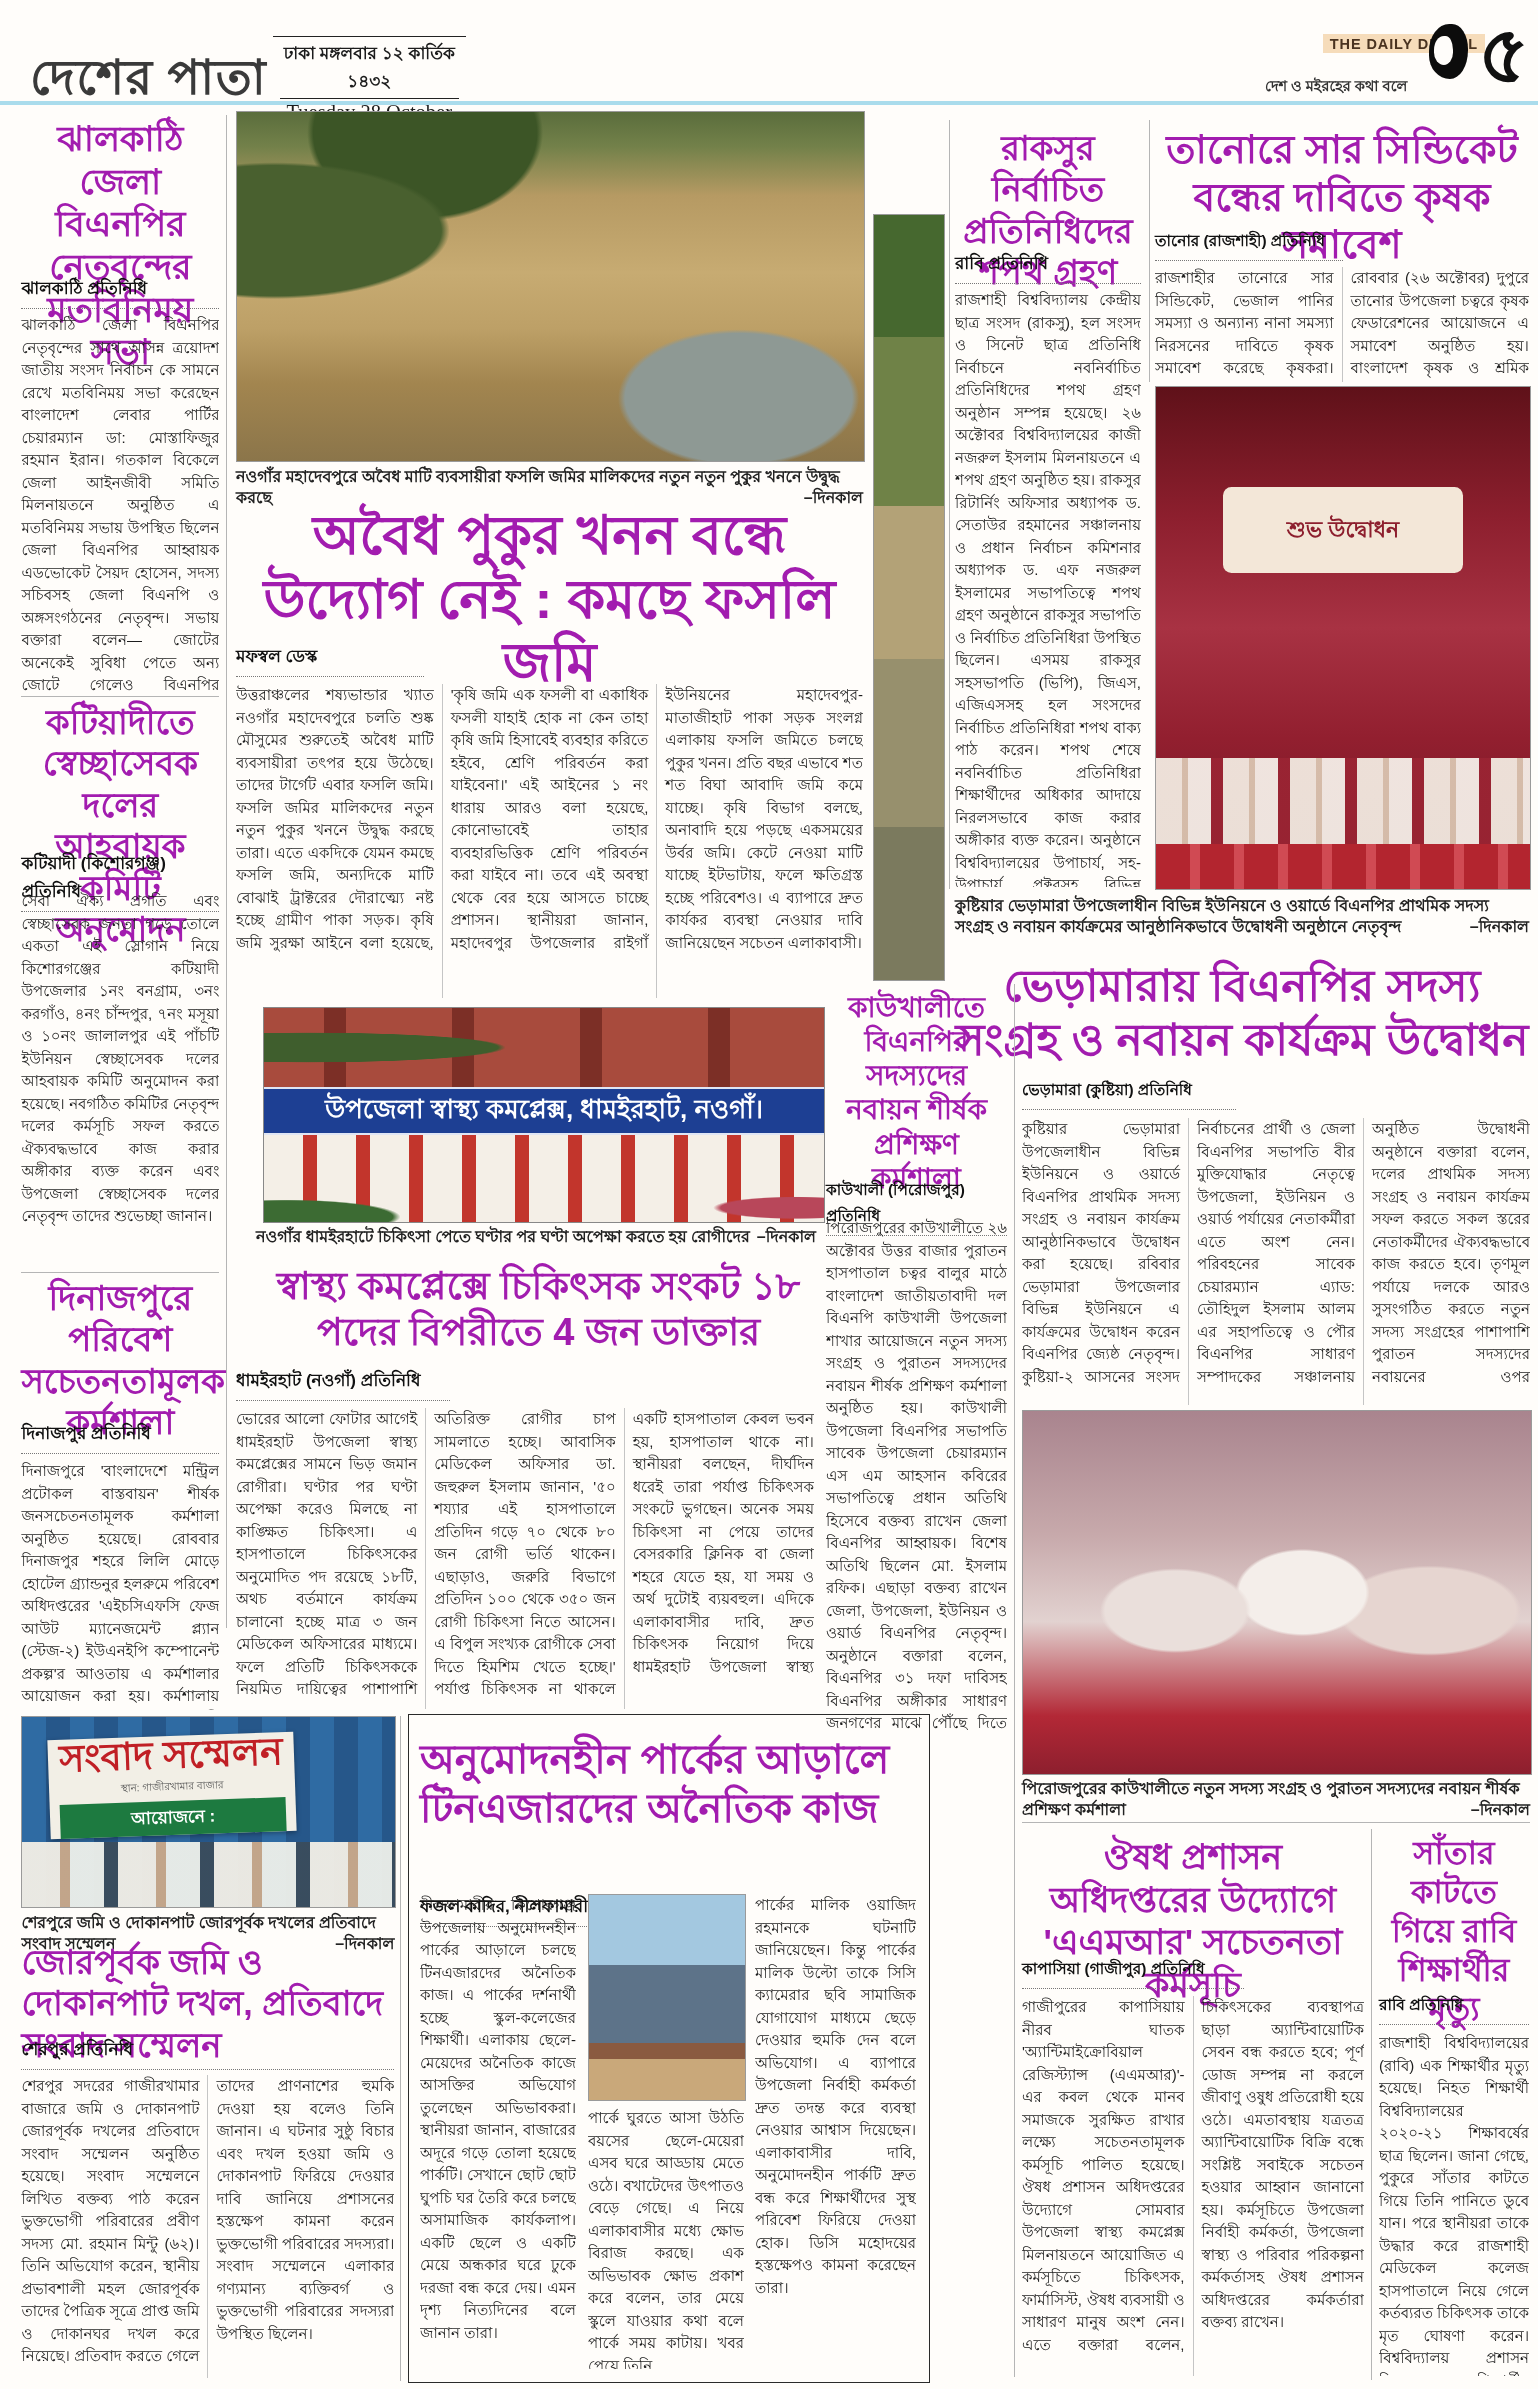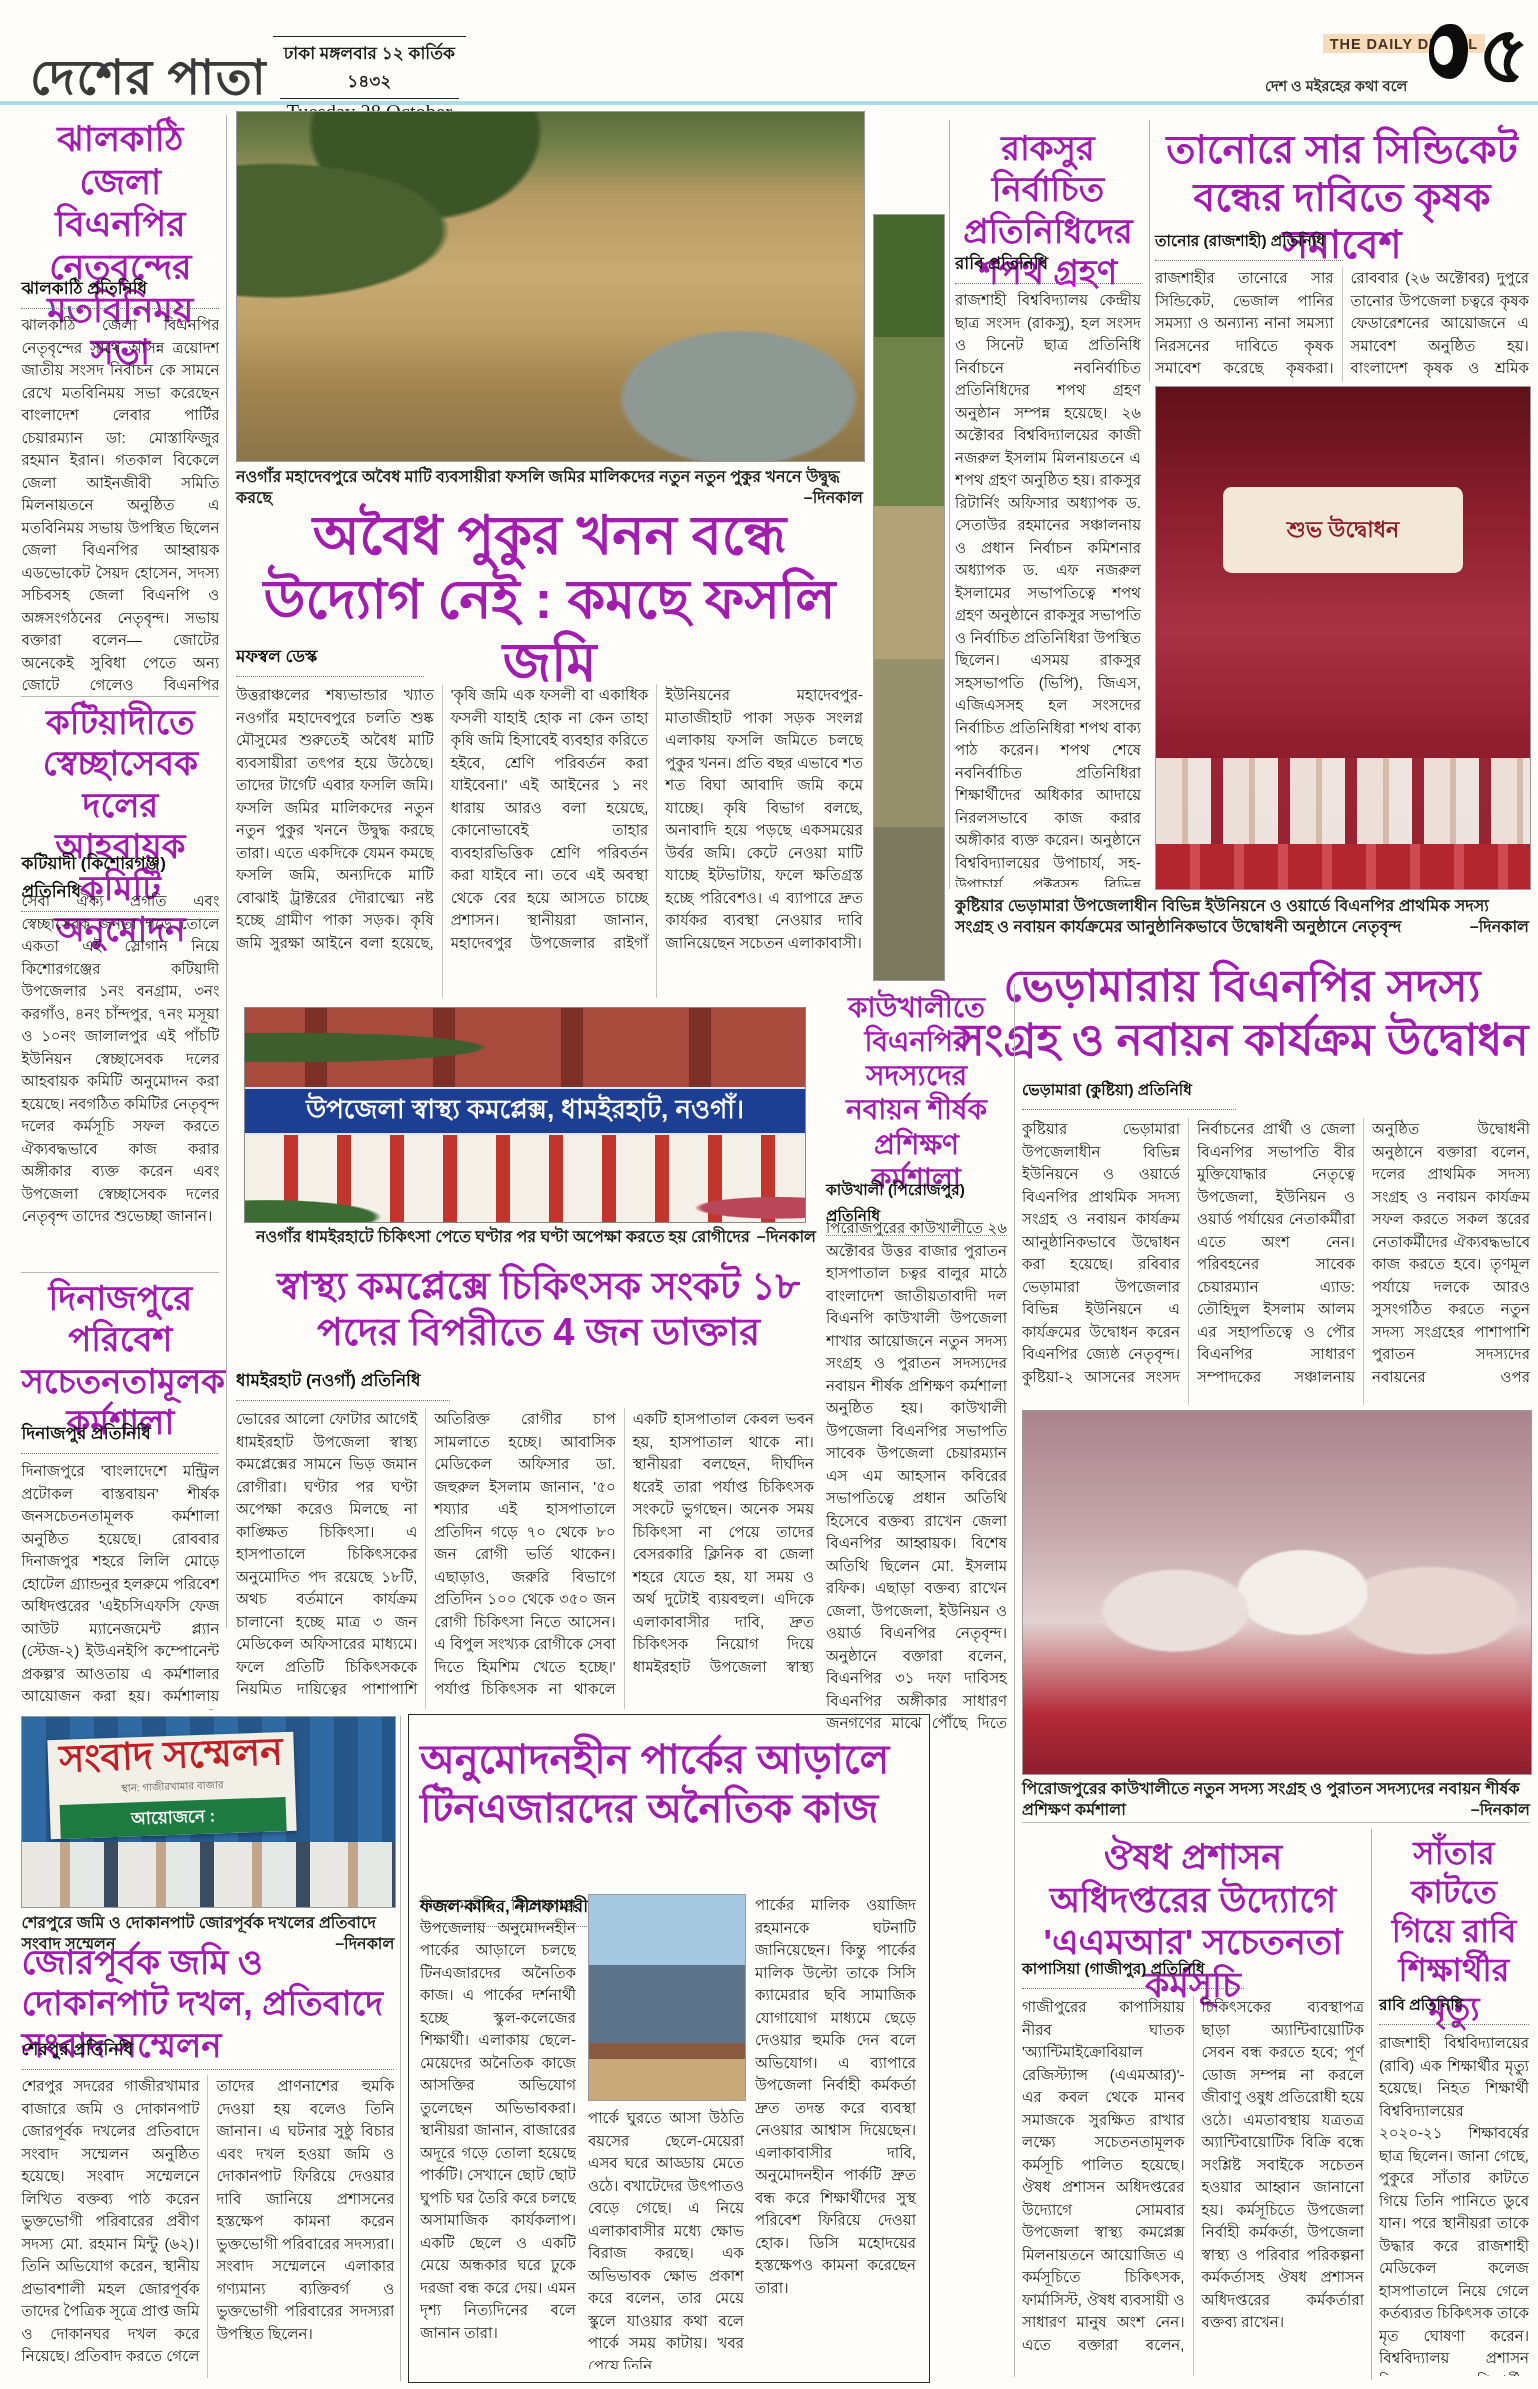--- a/index.html
+++ b/index.html
@@ -116,21 +116,21 @@
   <div class="abs caption" style="left:236px;top:467px;width:627px;">
     <span>নওগাঁর মহাদেবপুরে অবৈধ মাটি ব্যবসায়ীরা ফসলি জমির মালিকদের নতুন নতুন পুকুর খননে উদ্বুদ্ধ করছে</span>
     <span class="credit">–দিনকাল</span>
   </div>
   <div class="abs hl" style="left:236px;top:504px;width:627px;font-size:54px;line-height:1.18;">অবৈধ পুকুর খনন বন্ধে উদ্যোগ নেই : কমছে ফসলি জমি</div>
   <div class="abs byline" style="left:236px;top:643px;width:188px;">মফস্বল ডেস্ক</div>
   <div class="abs bodytxt cols3" style="left:236px;top:684px;width:627px;height:314px;">উত্তরাঞ্চলের শষ্যভান্ডার খ্যাত নওগাঁর মহাদেবপুরে চলতি শুষ্ক মৌসুমের শুরুতেই অবৈধ মাটি ব্যবসায়ীরা তৎপর হয়ে উঠেছে। তাদের টার্গেট এবার ফসলি জমি। ফসলি জমির মালিকদের নতুন নতুন পুকুর খননে উদ্বুদ্ধ করছে তারা। এতে একদিকে যেমন কমছে ফসলি জমি, অন্যদিকে মাটি বোঝাই ট্রাক্টরের দৌরাত্ম্যে নষ্ট হচ্ছে গ্রামীণ পাকা সড়ক। কৃষি জমি সুরক্ষা আইনে বলা হয়েছে, 'কৃষি জমি এক ফসলী বা একাধিক ফসলী যাহাই হোক না কেন তাহা কৃষি জমি হিসাবেই ব্যবহার করিতে হইবে, শ্রেণি পরিবর্তন করা যাইবেনা।' এই আইনের ১ নং ধারায় আরও বলা হয়েছে, কোনোভাবেই তাহার ব্যবহারভিত্তিক শ্রেণি পরিবর্তন করা যাইবে না। তবে এই অবস্থা থেকে বের হয়ে আসতে চাচ্ছে প্রশাসন। স্থানীয়রা জানান, মহাদেবপুর উপজেলার রাইগাঁ ইউনিয়নের মহাদেবপুর-মাতাজীহাট পাকা সড়ক সংলগ্ন এলাকায় ফসলি জমিতে চলছে পুকুর খনন। প্রতি বছর এভাবে শত শত বিঘা আবাদি জমি কমে যাচ্ছে। কৃষি বিভাগ বলছে, অনাবাদি হয়ে পড়ছে একসময়ের উর্বর জমি। কেটে নেওয়া মাটি যাচ্ছে ইটভাটায়, ফলে ক্ষতিগ্রস্ত হচ্ছে পরিবেশও। এ ব্যাপারে দ্রুত কার্যকর ব্যবস্থা নেওয়ার দাবি জানিয়েছেন সচেতন এলাকাবাসী।</div>
 
   <div class="abs photo ph-tall" style="left:873px;top:214px;width:70px;height:765px;"></div>
 
-  <div class="abs photo" style="left:244px;top:1007px;width:560px;height:214px;border:0.9px solid #888;">
+  <div class="abs photo" style="left:263px;top:1007px;width:560px;height:214px;border:0.9px solid #888;">
     <div class="ph-hosp-top" style="height:79px;"></div>
     <div class="hosp-sign" style="height:44px;">উপজেলা স্বাস্থ্য কমপ্লেক্স, ধামইরহাট, নওগাঁ।</div>
     <div class="ph-hosp-body" style="height:91px;"></div>
   </div>
   <div class="abs caption" style="left:256px;top:1227px;width:560px;">
     <span>নওগাঁর ধামইরহাটে চিকিৎসা পেতে ঘণ্টার পর ঘণ্টা অপেক্ষা করতে হয় রোগীদের</span>
     <span class="credit">–দিনকাল</span>
   </div>
   <div class="abs hl" style="left:248px;top:1263px;width:581px;font-size:38px;">স্বাস্থ্য কমপ্লেক্সে চিকিৎসক সংকট ১৮ পদের বিপরীতে 4 জন ডাক্তার</div>
   <div class="abs byline" style="left:236px;top:1367px;width:214px;">ধামইরহাট (নওগাঁ) প্রতিনিধি</div>

